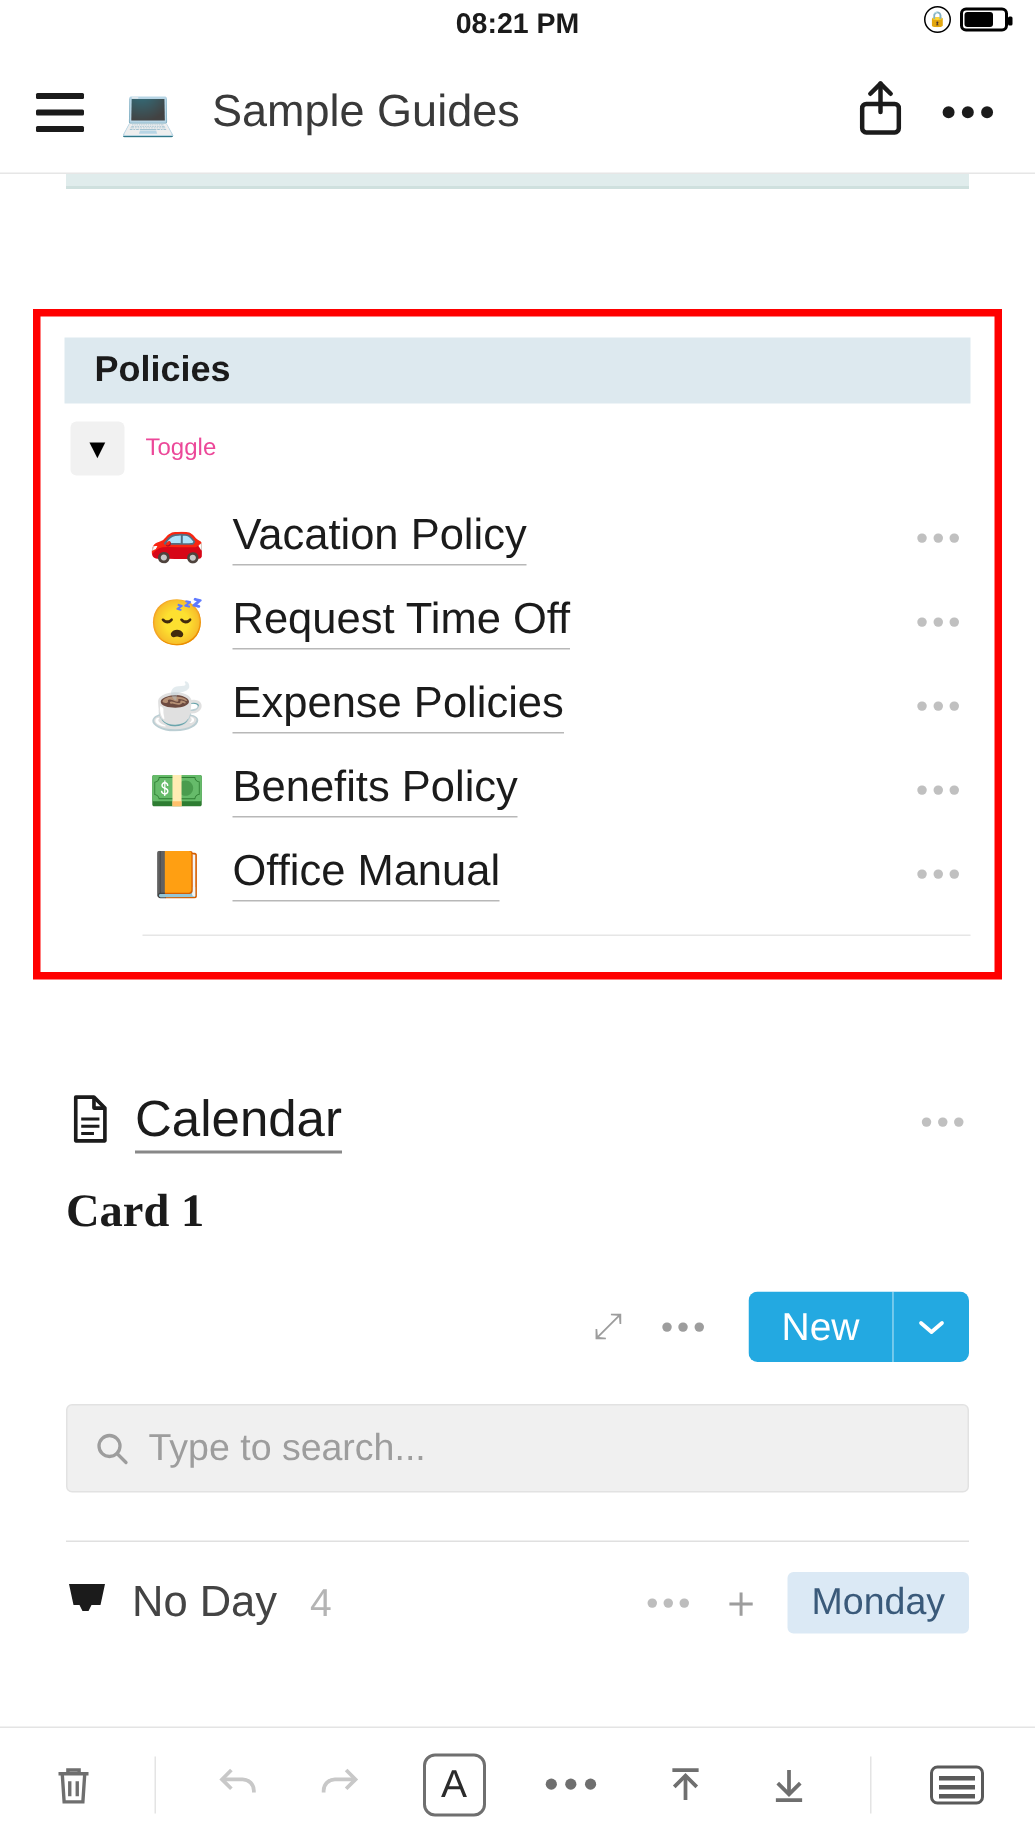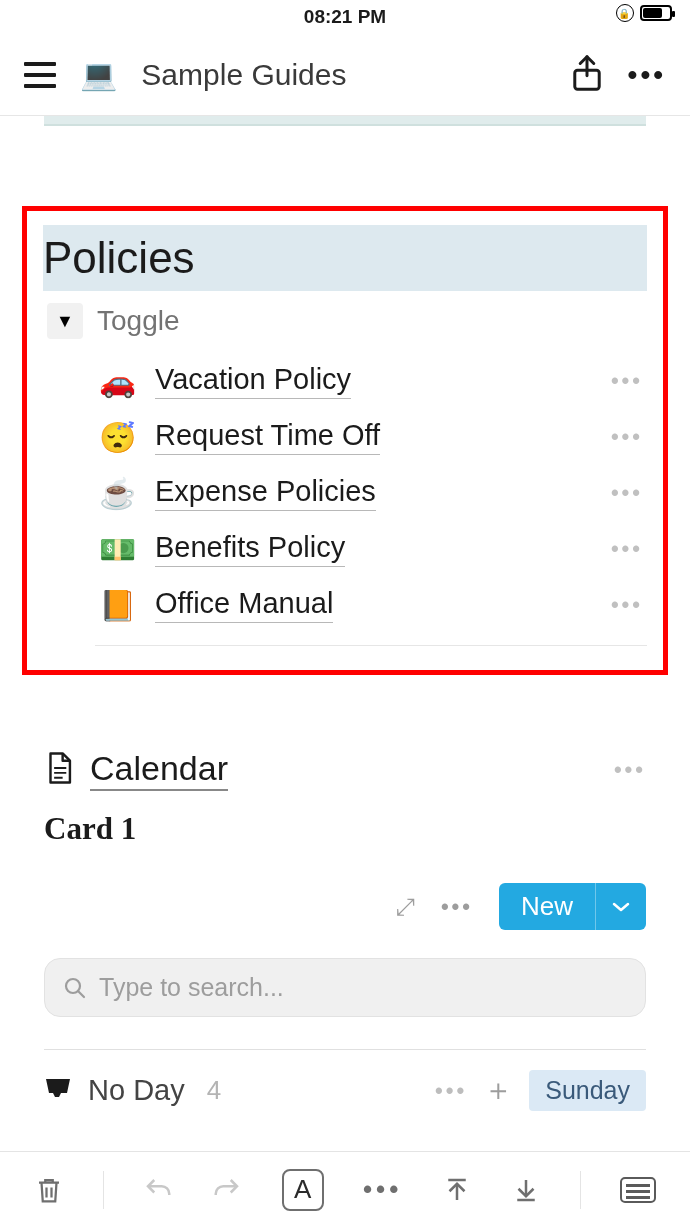--- a/index.html
+++ b/index.html
@@ -75,38 +75,38 @@
 
   
   .red-frame{
     margin: 80px 22px 0 22px;
     border: 5px solid #ff0000;
     padding: 14px 16px 24px 16px;
   }
 
   .policies-header{
     background:#dde9ef;
-    padding:8px 0;
-    font-size:44px;
-    font-weight:400;
+    padding:8px 20px;
+    font-size:24px;
+    font-weight:700;
     margin-bottom:12px;
     color:#1b1b1b;
   }
 
   .toggle-row{
     display:flex;align-items:center;gap:14px;
     padding-left:4px;
     margin-bottom:14px;
   }
   .caret{
     width:36px;height:36px;background:#f1f1f1;border-radius:4px;
     display:flex;align-items:center;justify-content:center;
     font-size:18px;color:#000;
   }
-  .toggle-label{font-size:28px;color:#737373;}
+  .toggle-label{font-size:16px;color:#ec4899;}
 
   .policy-list{padding-left:52px;}
   .policy-item{
     display:flex;align-items:center;gap:18px;
     padding:10px 4px;
   }
   .policy-emoji{font-size:30px;width:38px;text-align:center;}
   .policy-title{
     font-size:29px;color:#1b1b1b;
     border-bottom:1px solid #b8b8b8;
@@ -141,21 +141,21 @@
   .new-btn{
     display:flex;align-items:stretch;border-radius:6px;overflow:hidden;
     font-size:26px;font-weight:500;color:#fff;
   }
   .new-btn .label{background:#23a9e1;padding:8px 22px;}
   .new-btn .drop{background:#23a9e1;padding:8px 16px;border-left:1px solid rgba(255,255,255,0.35);display:flex;align-items:center;}
   .new-btn .drop svg{width:18px;height:12px;}
 
   .search-box{
     margin-top:28px;
-    background:#f0f0f0;border:1px solid #e2e2e2;border-radius:16px;
+    background:#f0f0f0;border:1px solid #e2e2e2;border-radius:4px;
     display:flex;align-items:center;gap:12px;
     padding:14px 18px;
   }
   .search-box svg{width:24px;height:24px;stroke:#9d9d9d;}
   .search-box input{
     border:none;background:transparent;outline:none;
     font-size:25px;color:#555;flex:1;
   }
   .search-box input::placeholder{color:#9d9d9d;}
 
@@ -305,21 +305,21 @@
   <div class="noday-row">
     <span class="inbox-icon">
       <svg viewBox="0 0 28 24" fill="#1b1b1b">
           <path d="M2 2h24l-3 14h-6l-2 4h-4l-2-4H5z"></path>
         </svg>
     </span>
     <span class="noday-label">No Day</span>
     <span class="noday-count">4</span>
     <span class="dots">•••</span>
     <span class="plus">＋</span>
-    <span class="day-badge">Sunday</span>
+    <span class="day-badge">Monday</span>
   </div>
 </div>
 
 <div class="bottom-bar">
   <span class="bb-item">
     <svg viewBox="0 0 24 24" fill="none" stroke="currentColor" stroke-width="1.8">
         <path d="M4 6h16M9 6V4h6v2M6 6l1 15h10l1-15M10 10v8M14 10v8"></path>
       </svg>
   </span>
   <span class="bb-sep"></span>

